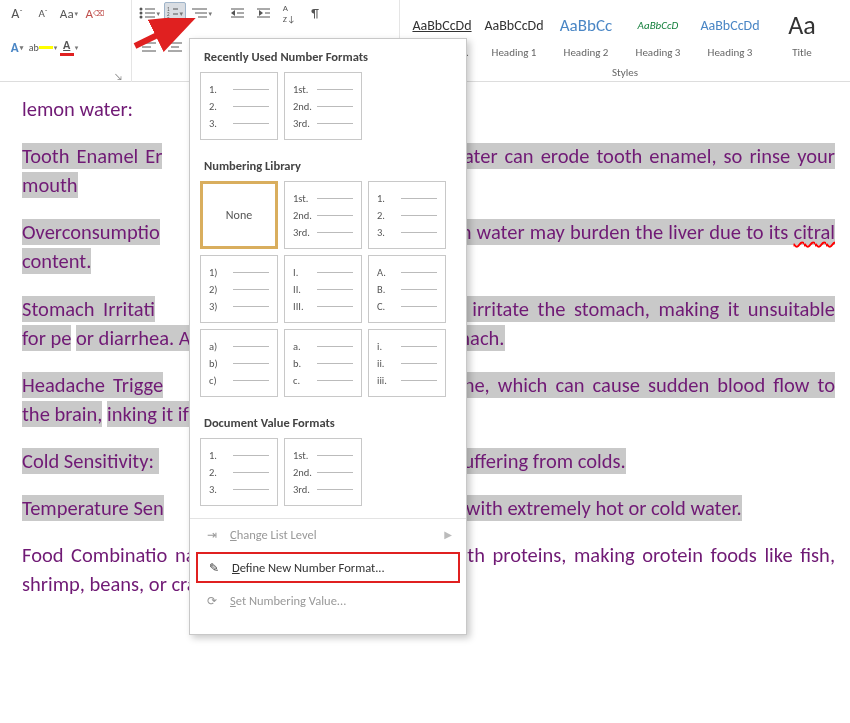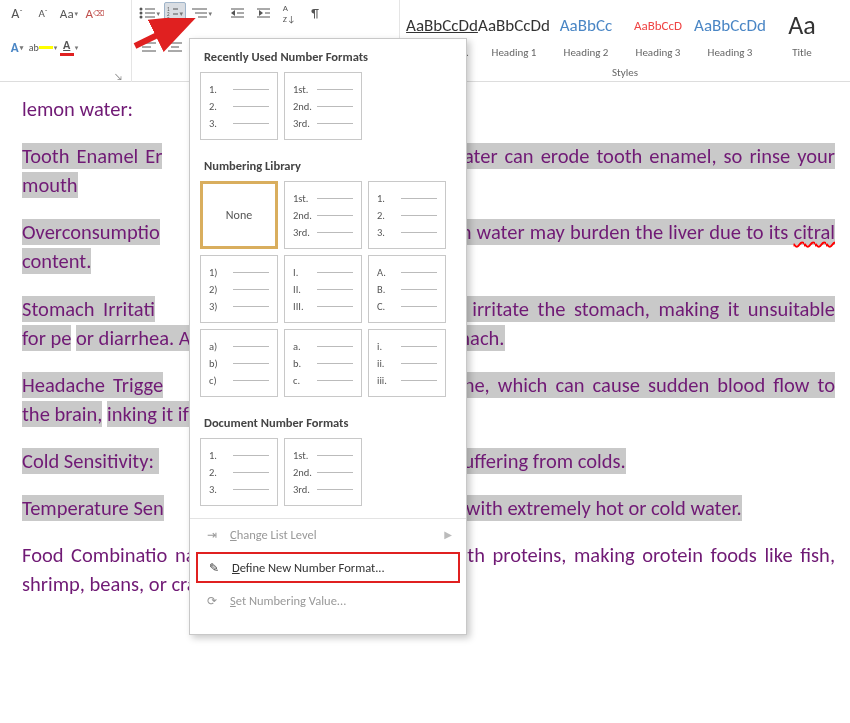--- a/index.html
+++ b/index.html
@@ -42,21 +42,21 @@
     align-self: flex-end; width:12px; height:12px; font-size:10px;
     color:#888; text-align:right; padding-right:2px;
   }
   .styles-gallery { display:flex; align-items:flex-start; padding:0; }
   .style-box {
     border: 1px solid transparent;
     padding: 4px 8px 2px;
     width: 72px;
     text-align: center;
   }
-  .style-box .sample { font-size: 17px; height: 36px; display:flex; align-items:center; justify-content:center; }
+  .style-box .sample { font-size: 14px; height: 36px; display:flex; align-items:center; justify-content:center; }
   .style-box .name { font-size: 11px; color:#666; margin-top:3px; }
   .styles-label { text-align:center; font-size:11px; color:#666; flex:1; padding-top:4px;}
   
   .arrow-annot {
     position:absolute; top:18px; left:130px; z-index:50;
     pointer-events:none;
   }
   
   .doc {
     position:absolute; top:95px; left:22px; right:15px;
@@ -241,21 +241,21 @@
         </div>
         <div class="style-box">
           <div class="sample" style="color: rgb(51, 51, 51);">AaBbCcDd</div>
           <div class="name">Heading 1</div>
         </div>
         <div class="style-box">
           <div class="sample" style="color: rgb(74, 134, 197); font-size: 17px;">AaBbCc</div>
           <div class="name">Heading 2</div>
         </div>
         <div class="style-box">
-          <div class="sample" style="color: #ef4444; font-size: 13px;">AaBbCcD</div>
+          <div class="sample" style="color: #15803d; font-size: 11px; font-style: italic;">AaBbCcD</div>
           <div class="name">Heading 3</div>
         </div>
         <div class="style-box">
           <div class="sample" style="color: rgb(74, 134, 197);">AaBbCcDd</div>
           <div class="name">Heading 3</div>
         </div>
         <div class="style-box">
           <div class="sample" style="color: rgb(51, 51, 51); font-size: 26px;">Aa</div>
           <div class="name">Title</div>
         </div>
@@ -427,21 +427,21 @@
           <span class="bullet-label">ii.</span>
           <span class="rule"></span>
         </div>
         <div class="line">
           <span class="bullet-label">iii.</span>
           <span class="rule"></span>
         </div>
       </div>
     </div>
 
-  <div class="dd-section-title">Document Number Formats</div>
+  <div class="dd-section-title">Document Value Formats</div>
   <div class="dd-grid" id="grid-doc">
       <div class="dd-item">
         <div class="line">
           <span class="bullet-label">1.</span>
           <span class="rule"></span>
         </div>
         <div class="line">
           <span class="bullet-label">2.</span>
           <span class="rule"></span>
         </div>

